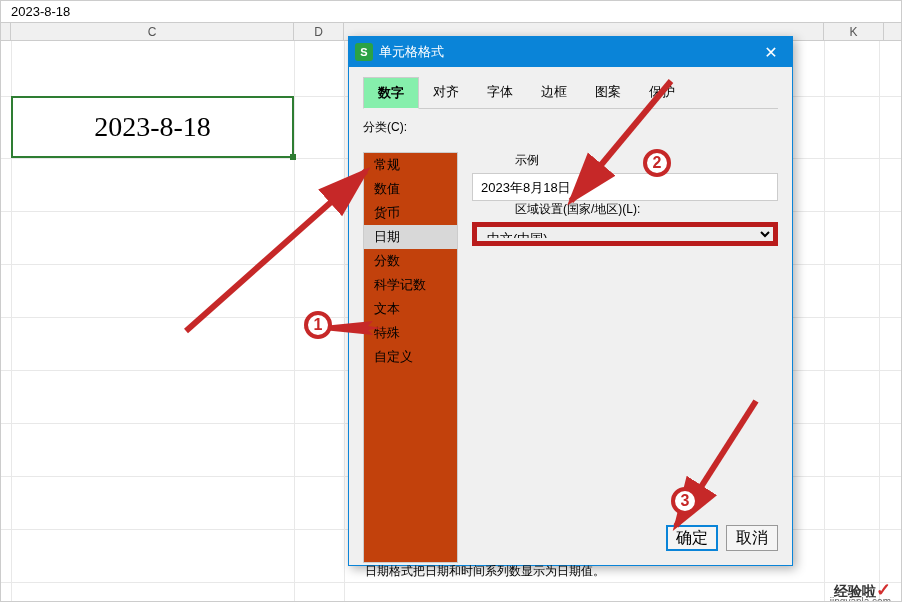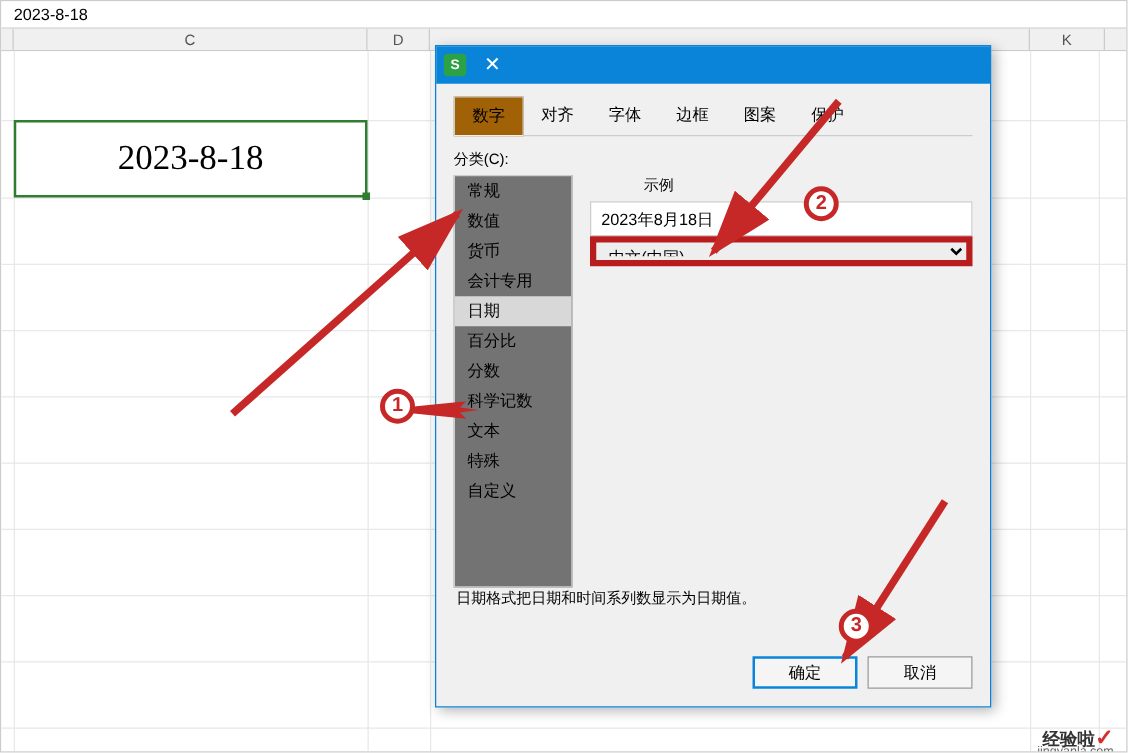--- a/index.html
+++ b/index.html
@@ -149,37 +149,38 @@
     }
     .tab {
       padding: 6px 14px;
       cursor: pointer;
       font-size: 13px;
     }
     .tab.active {
       border: 1px solid #ccc;
       border-bottom: 1px solid #f0f0f0;
       margin-bottom: -1px;
-      background: #a16207;
+      background: #86efac;
+      font-weight: bold;
     }
     
     .category-label {
-      margin-bottom: 4px;
+      margin-bottom: 16px;
       font-size: 12px;
     }
     
     .format-content {
       display: flex;
       gap: 14px;
     }
     
     .category-list {
       width: 95px;
-      height: 330px;
-      background: #737373;
+      height: 411px;
+      background: #c2410c;
       border: 1px solid #ccc;
       overflow: hidden;
     }
     .category-item {
       padding: 3px 10px;
       cursor: pointer;
       font-size: 13px;
     }
     .category-item.selected {
       background: #d8d8d8;
@@ -231,26 +232,26 @@
     }
     
     .dialog-buttons {
       position: absolute;
       right: 14px;
       bottom: 14px;
       display: flex;
       gap: 8px;
     }
     .dialog-btn {
-      width: 84px;
+      width: 52px;
       height: 26px;
       border: 1px solid #999;
       background: #f5f5f5;
       cursor: pointer;
-      font-size: 13px;
+      font-size: 16px;
     }
     .dialog-btn.primary {
       border: 2px solid #0a84d8;
     }
     
     
     .annotation-circle {
       position: absolute;
       width: 28px;
       height: 28px;
@@ -322,55 +323,55 @@
   <div class="grid-lines-h" style="top:541px"></div>
 
   <div class="active-cell">
     <span>2023-8-18</span>
   </div>
 </div>
 
 <div class="dialog">
   <div class="dialog-titlebar">
     <div class="dialog-icon">S</div>
+    <div class="dialog-title">单元格格式</div>
     <div class="dialog-close">✕</div>
   </div>
 
   <div class="dialog-body">
     <div class="tabs">
       <div class="tab active">数字</div>
       <div class="tab">对齐</div>
       <div class="tab">字体</div>
       <div class="tab">边框</div>
       <div class="tab">图案</div>
       <div class="tab">保护</div>
     </div>
 
     <div class="category-label">分类(C):</div>
 
     <div class="format-content">
       <div class="category-list">
         <div class="category-item">常规</div>
         <div class="category-item">数值</div>
         <div class="category-item">货币</div>
-        <div class="category-item">会计专用</div>
         <div class="category-item selected">日期</div>
-        <div class="category-item">百分比</div>
         <div class="category-item">分数</div>
         <div class="category-item">科学记数</div>
         <div class="category-item">文本</div>
         <div class="category-item">特殊</div>
         <div class="category-item">自定义</div>
       </div>
 
       <div class="right-panel">
         <div class="panel-label">示例</div>
         <div class="example-box">2023年8月18日</div>
         
         
+        <div class="panel-label">区域设置(国家/地区)(L):</div>
         <select class="locale-select">
           <option>中文(中国)</option>
         </select>
       </div>
     </div>
 
     <div class="description">日期格式把日期和时间系列数显示为日期值。</div>
   </div>
 
   <div class="dialog-buttons">

